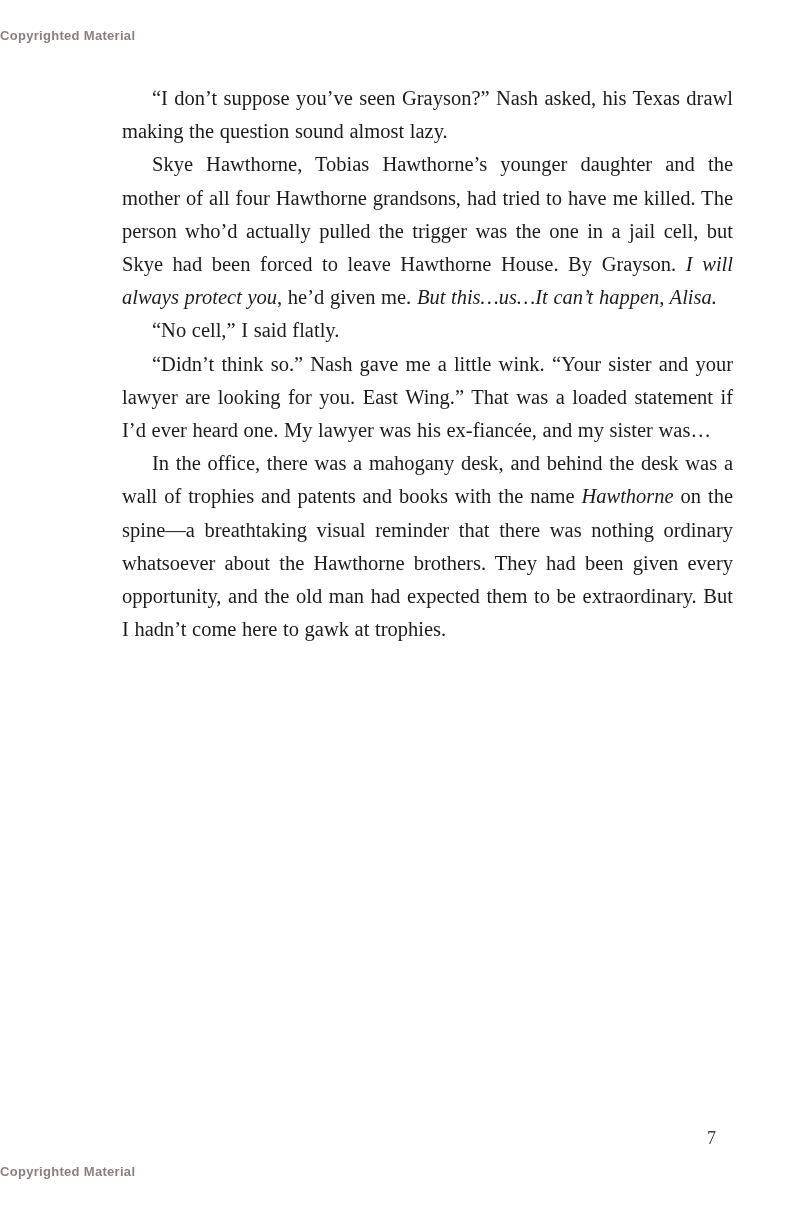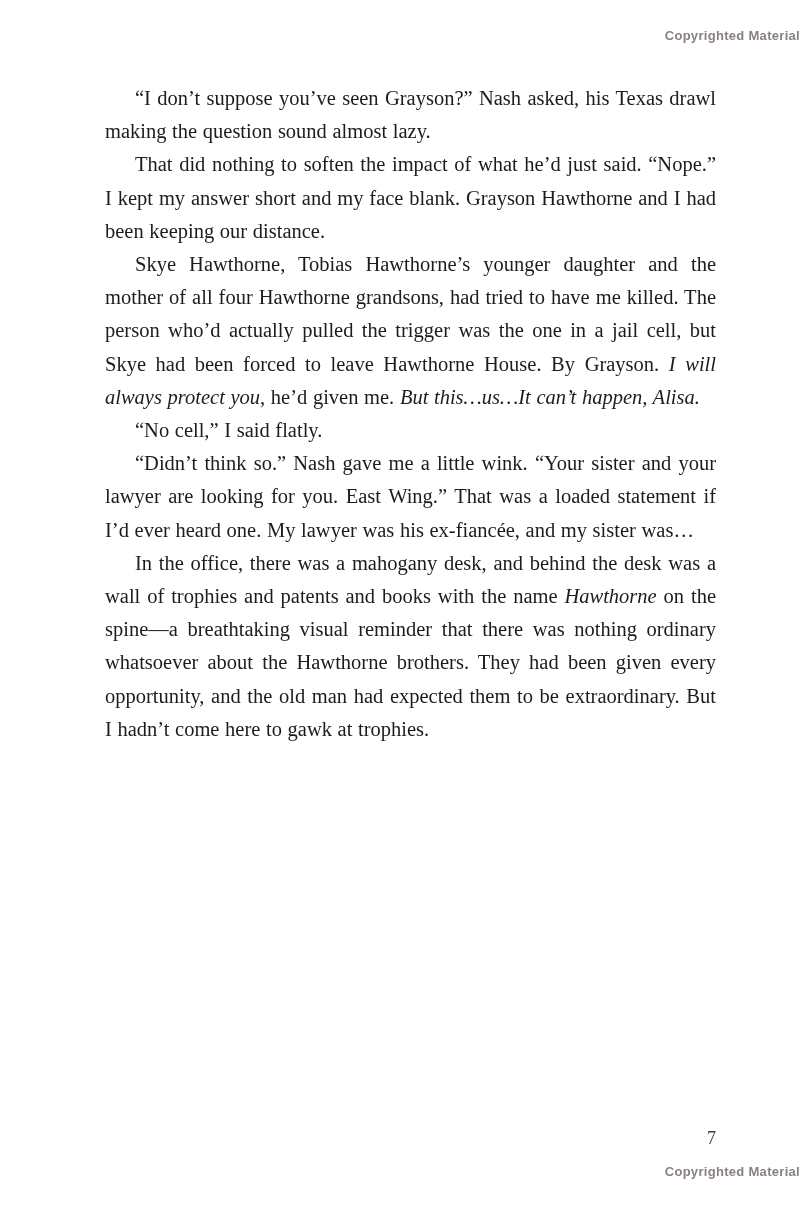--- a/index.html
+++ b/index.html
@@ -13,33 +13,33 @@
     height: 1206px;
     background: #ffffff;
     overflow: hidden;
     font-family: "Liberation Serif", serif;
     color: #1c1c1c;
   }
   .copyright {
     position: absolute;
     left: 0;
     width: 100%;
-    text-align: right;
+    text-align: left;
     font-family: "Liberation Sans", sans-serif;
     font-weight: bold;
     font-size: 13px;
     letter-spacing: 0.3px;
     color: #8a8080;
   }
   .copyright-top { top: 28px; }
   .copyright-bottom { top: 1164px; }
   .text-block {
     position: absolute;
     top: 82px;
-    left: 105px;
+    left: 122px;
     width: 611px;
     font-size: 20.5px;
     line-height: 33.2px;
   }
   .text-block p {
     margin: 0;
     padding: 0;
     text-align: justify;
     text-indent: 30px;
     word-spacing: 0.5px;
@@ -60,21 +60,20 @@
 </style>
 </head>
 <body>
 
 <div class="book-page">
 
   <div class="copyright copyright-top">Copyrighted Material</div>
 
   <div class="text-block">
       <p><span>“I don’t suppose you’ve seen Grayson?” Nash asked, his Texas drawl making the question sound almost lazy.</span></p>
-      <p><span>That did nothing to soften the impact of what he’d just said. “Nope.” I kept my answer short and my face blank. Grayson Hawthorne and I had been keeping our distance.</span></p>
       <p><span>Skye Hawthorne, Tobias Hawthorne’s younger daughter and the mother of all four Hawthorne grandsons, had tried to have me killed. The person who’d actually pulled the trigger was the one in a jail cell, but Skye had been forced to leave Hawthorne House. By Grayson. </span><em>I will always protect you</em><span>, he’d given me. </span><em>But this…us…It can’t happen, Alisa.</em></p>
       <p><span>“No cell,” I said flatly.</span></p>
       <p><span>“Didn’t think so.” Nash gave me a little wink. “Your sister and your lawyer are looking for you. East Wing.” That was a loaded statement if I’d ever heard one. My lawyer was his ex-fiancée, and my sister was…</span></p>
       <p><span>In the office, there was a mahogany desk, and behind the desk was a wall of trophies and patents and books with the name </span><em>Hawthorne</em><span> on the spine—a breathtaking visual reminder that there was nothing ordinary whatsoever about the Hawthorne brothers. They had been given every opportunity, and the old man had expected them to be extraordinary. But I hadn’t come here to gawk at trophies.</span></p>
     </div>
 
   <div class="page-number">7</div>
 
   <div class="copyright copyright-bottom">Copyrighted Material</div>
 

